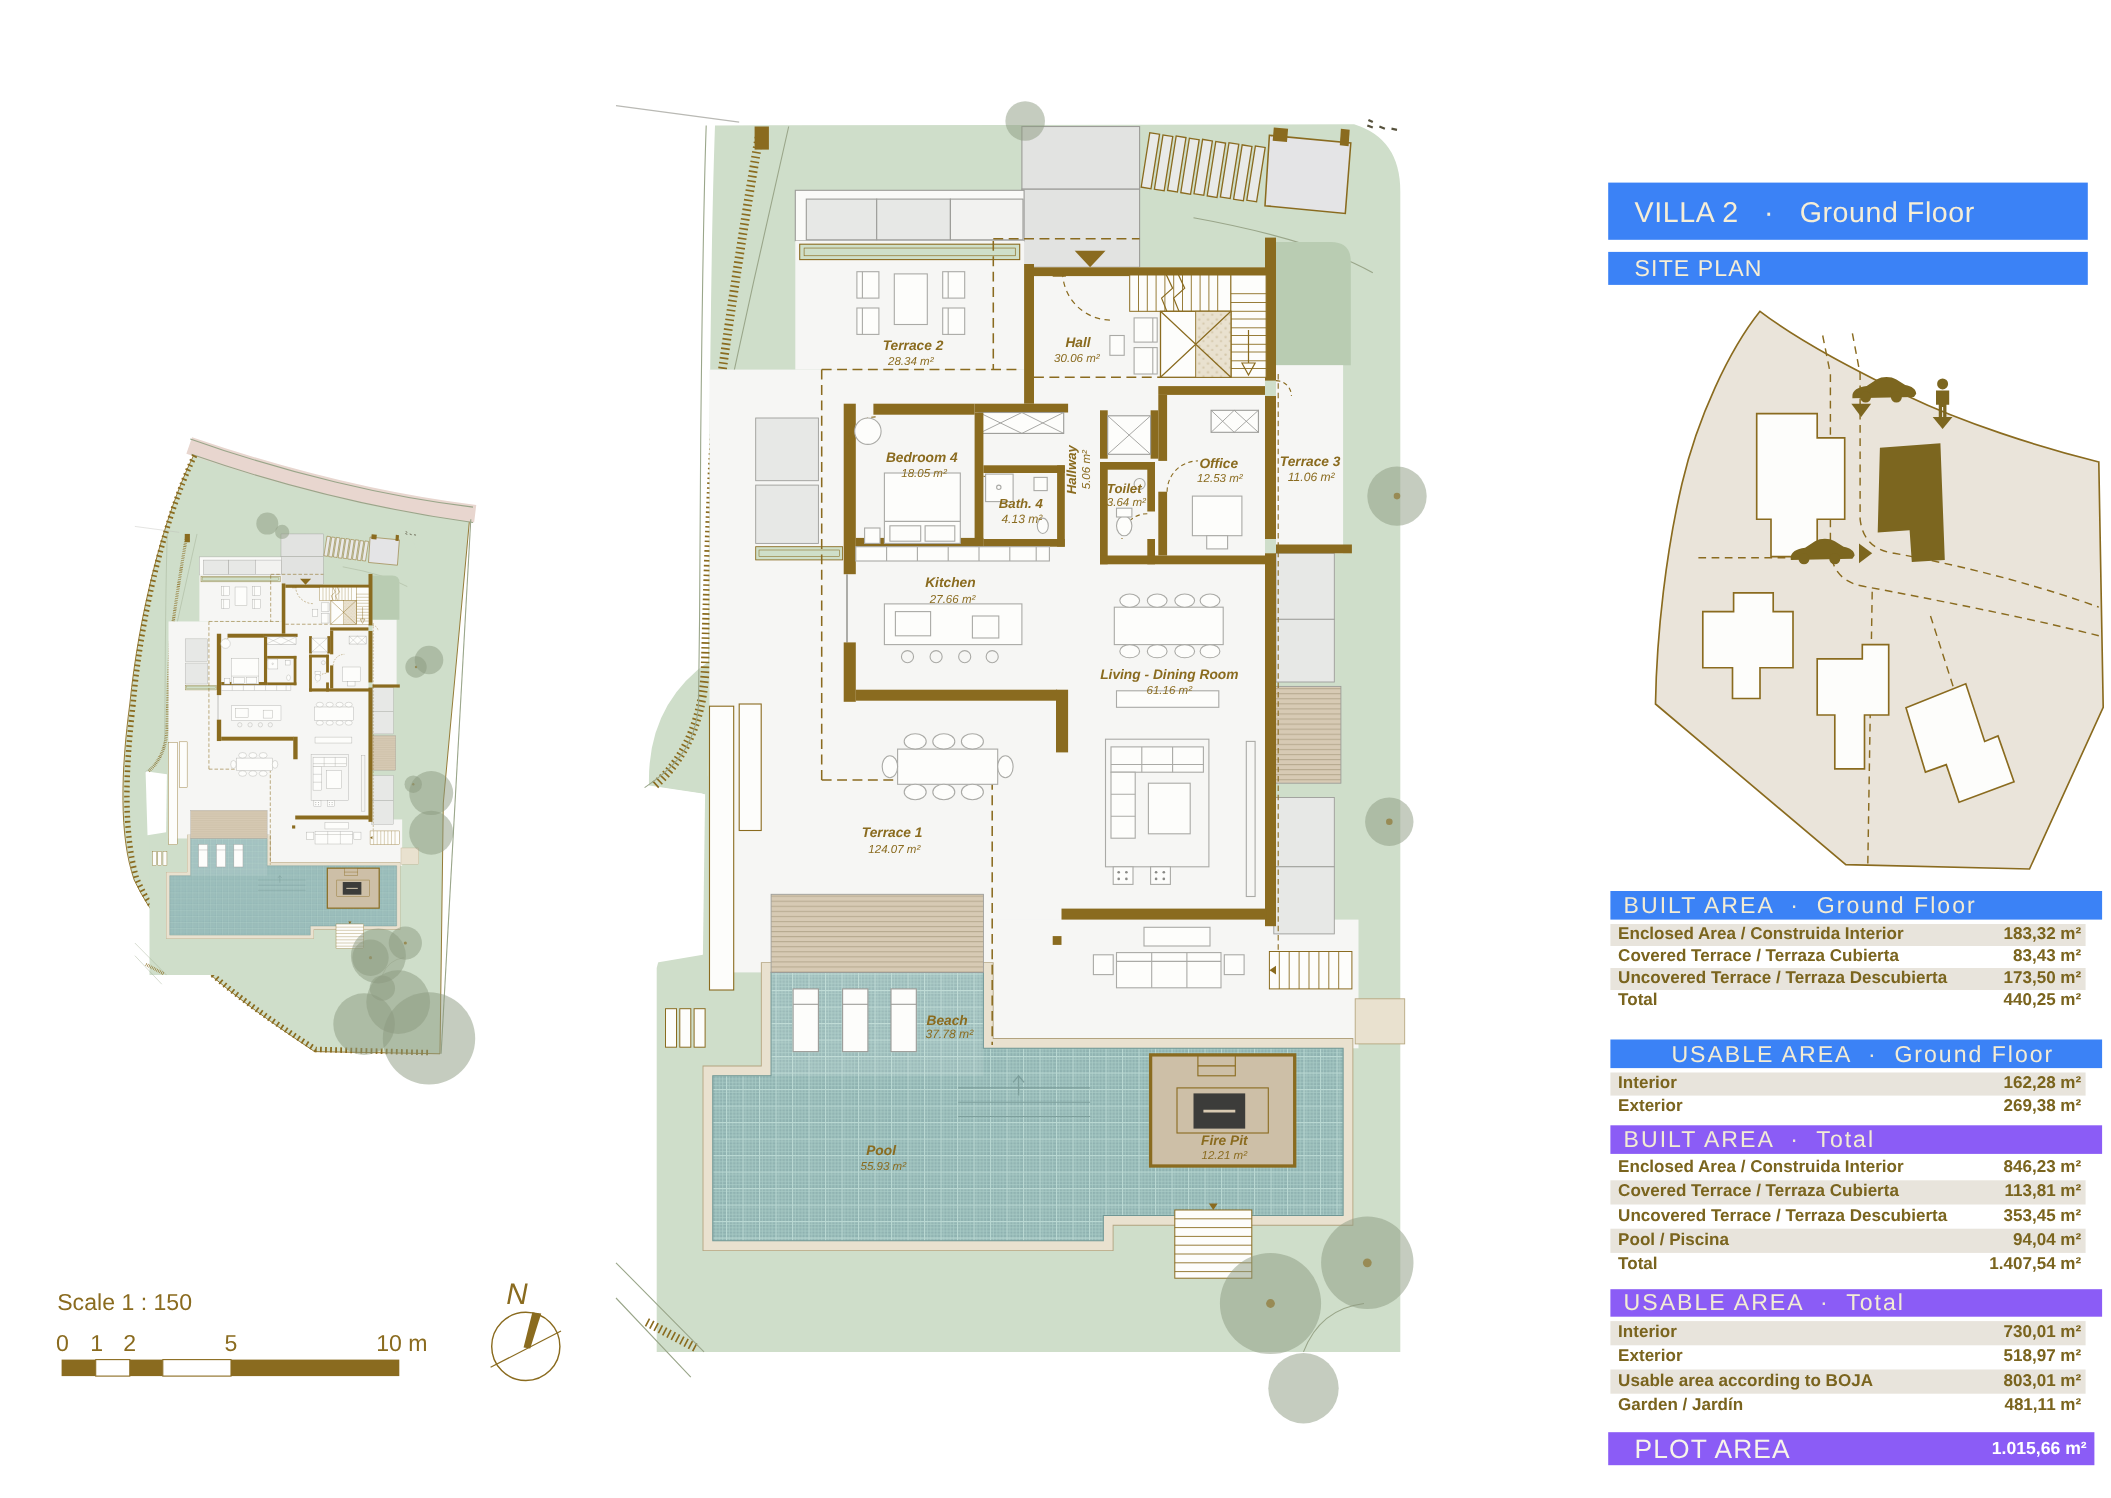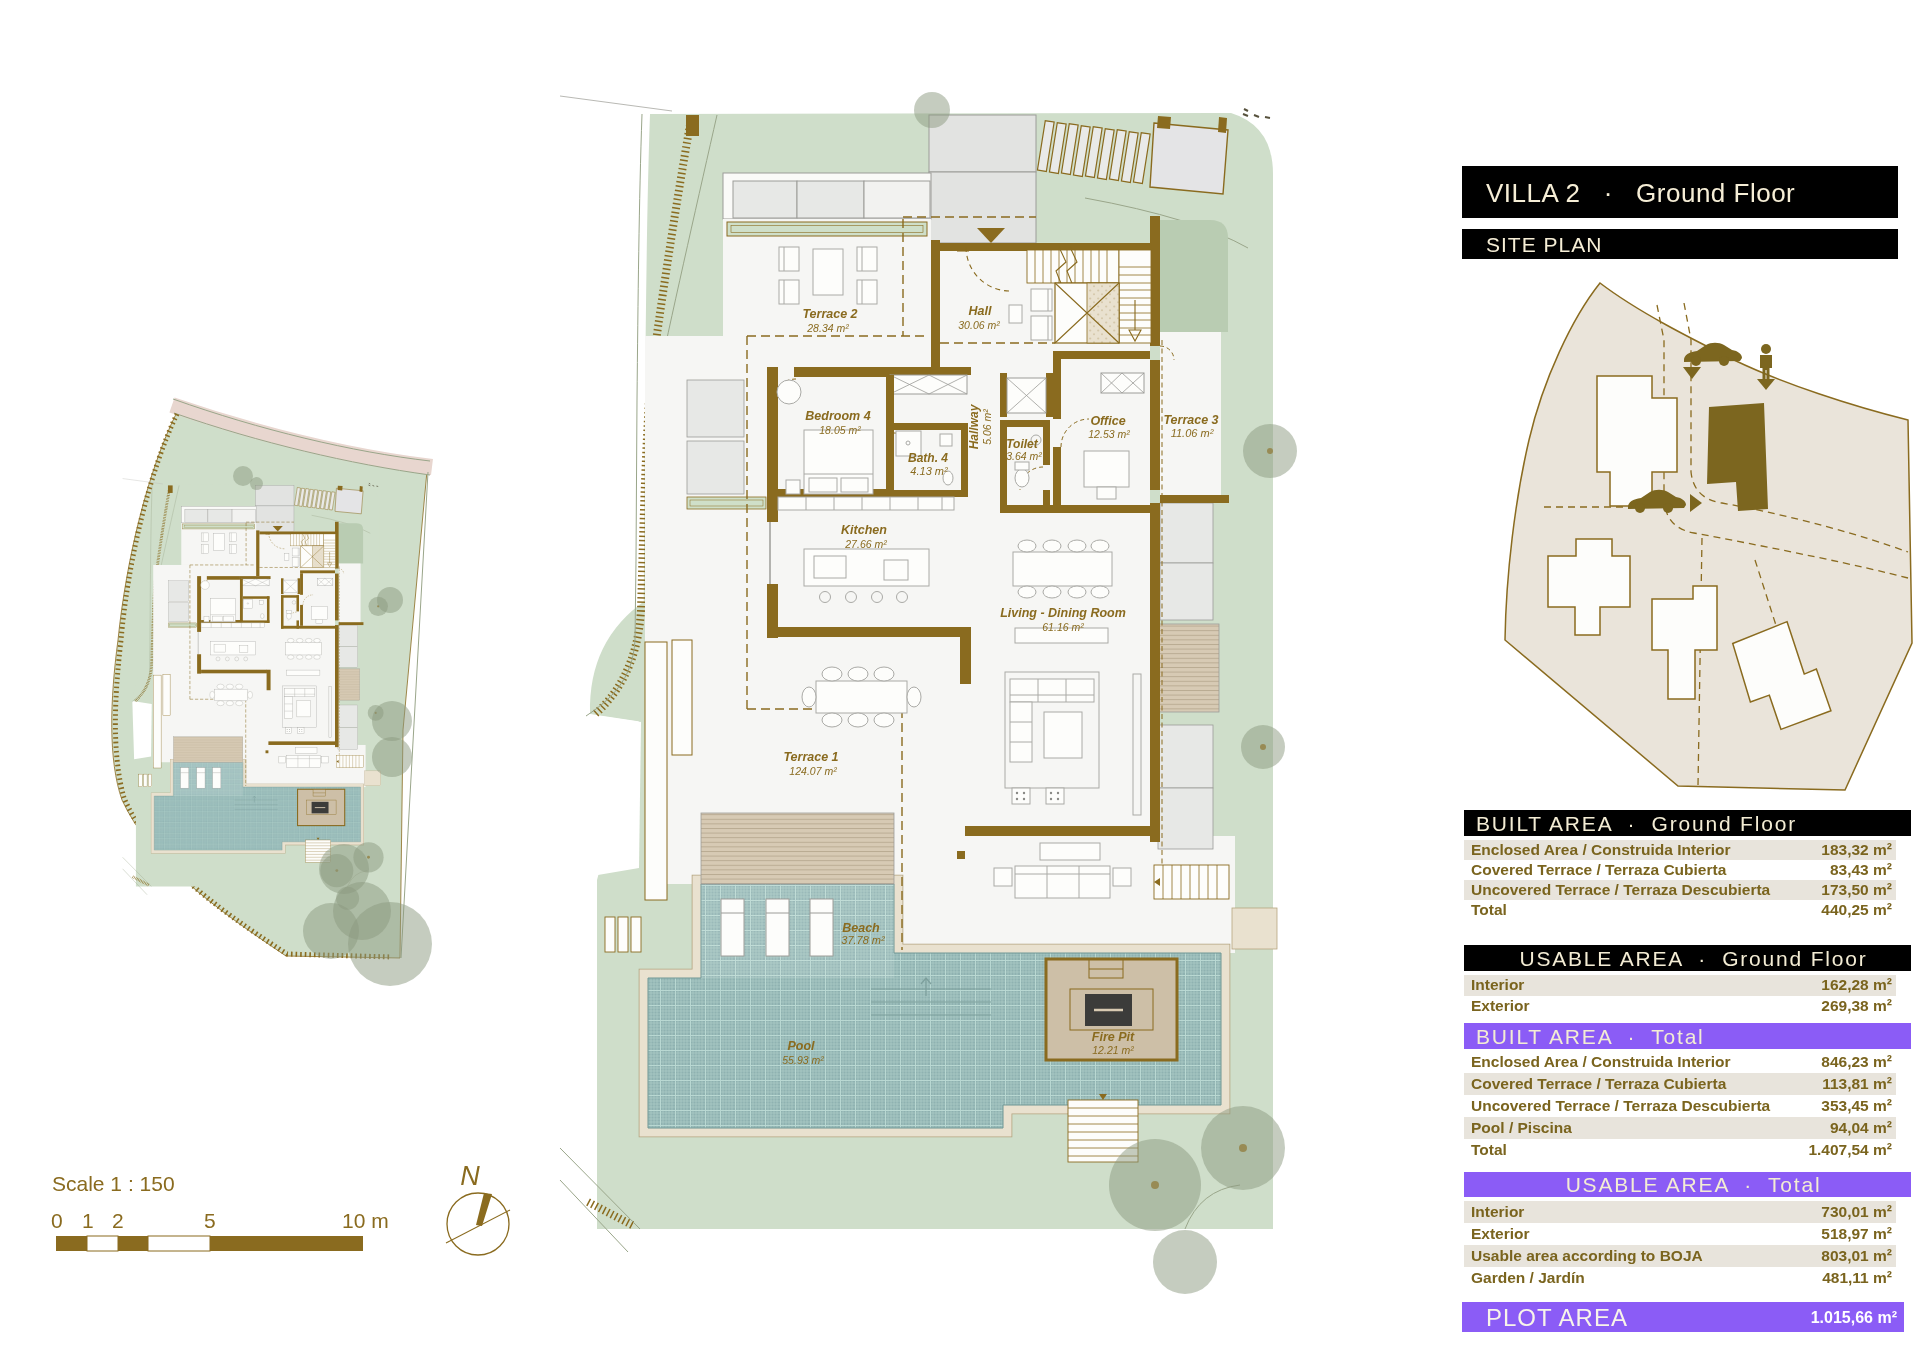--- a/index.html
+++ b/index.html
@@ -3,21 +3,21 @@
 <meta charset="utf-8">
 <style>
 html,body{margin:0;padding:0;background:#ffffff;font-family:"Liberation Sans",sans-serif;}
 #page{position:relative;width:1919px;height:1362px;overflow:hidden;background:#fff;}
 .abs{position:absolute;}
 .hdr{position:absolute;left:1464px;width:435px;color:#f3ecd4;font-size:21px;letter-spacing:1.8px;white-space:nowrap;overflow:hidden;}
 .row{position:absolute;left:1464px;width:432px;color:#7a641e;font-weight:bold;font-size:15.5px;white-space:nowrap;}
 .row .lab{position:absolute;left:7px;top:50%;transform:translateY(-52%);}
 .row .val{position:absolute;right:4px;top:50%;transform:translateY(-52%);}
 .shade{background:#e8e4dc;}
-.gold{background:#000000;}
+.gold{background:#3b82f6;}
 .taupe{background:#8b5cf6;}
 .plabel{font-style:italic;font-weight:bold;fill:#8a6b1f;}
 .parea{font-style:italic;fill:#8a6b1f;}
 </style>
 </head>
 <body>
 <div id="page">
 <svg class="abs" style="left:0;top:0" width="1919" height="1362" viewBox="0 0 1919 1362">
 <defs>
 <pattern id="poolGrid" width="15" height="15" patternUnits="userSpaceOnUse">
@@ -632,21 +632,21 @@
     </div>
 <div class="row shade" style="top:1117.4px;height:22.0px;">
       <span class="lab">Pool / Piscina</span>
       <span class="val">94,04 m²</span>
     </div>
 <div class="row" style="top:1139.4px;height:22.0px;">
       <span class="lab">Total</span>
       <span class="val">1.407,54 m²</span>
     </div>
 
-<div class="hdr taupe" style="top:1172px;height:25px;line-height:26px;padding-left:12px;text-align:center;">USABLE AREA &nbsp;·&nbsp; Total</div>
+<div class="hdr taupe" style="top:1172px;height:25px;line-height:26px;padding-left:12px;">USABLE AREA &nbsp;·&nbsp; Total</div>
 <div class="row shade" style="top:1201.3px;height:22.0px;">
       <span class="lab">Interior</span>
       <span class="val">730,01 m²</span>
     </div>
 <div class="row" style="top:1223.3px;height:22.0px;">
       <span class="lab">Exterior</span>
       <span class="val">518,97 m²</span>
     </div>
 <div class="row shade" style="top:1245.3px;height:22.0px;">
       <span class="lab">Usable area according to BOJA</span>

